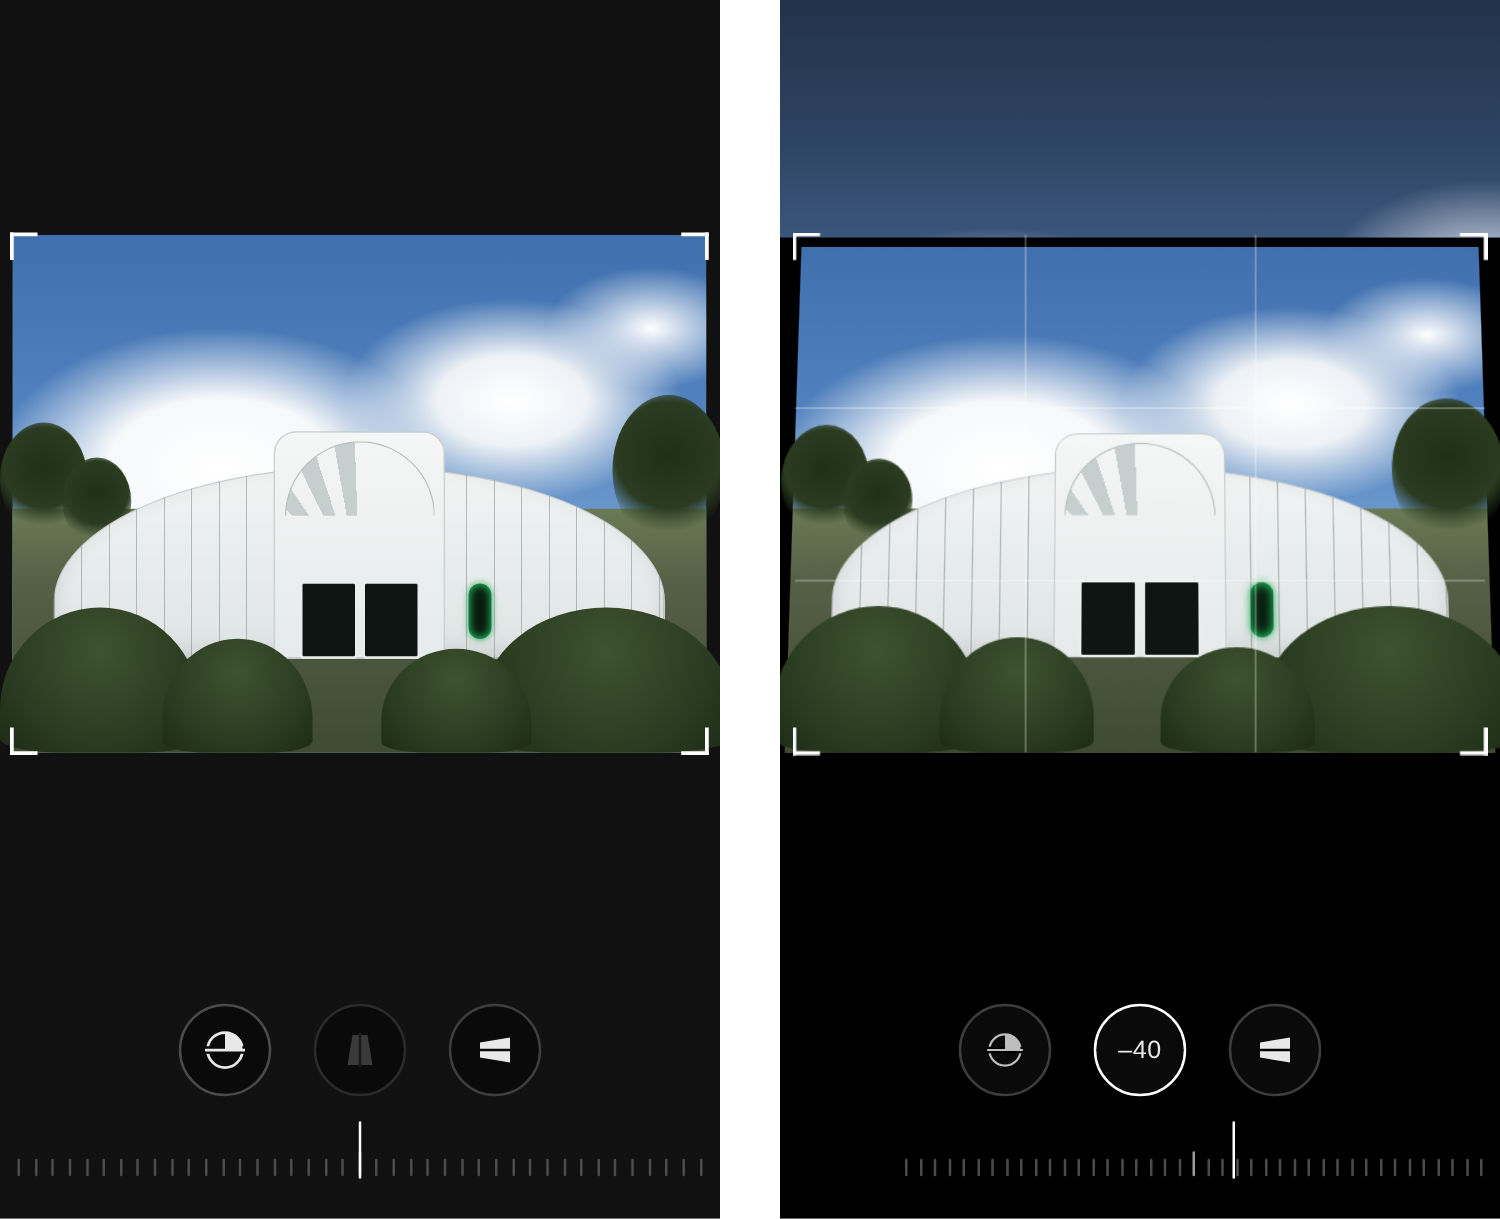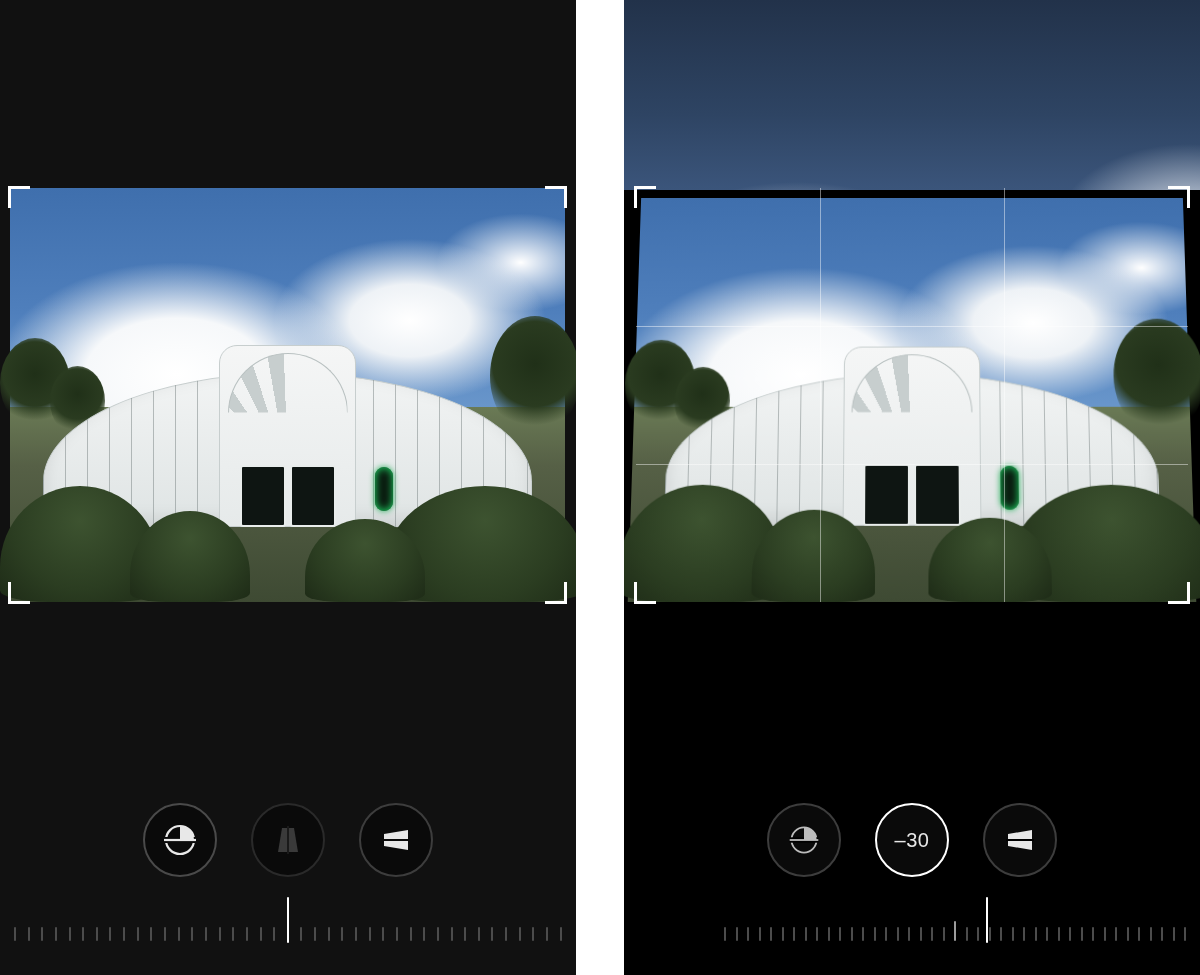--- a/index.html
+++ b/index.html
@@ -275,21 +275,21 @@
     <div class="tools">
       <button class="tool" title="straighten">
         <svg width="34" height="34" viewBox="0 0 38 38">
           <circle cx="19" cy="19" r="14" fill="none" stroke="#bdbdbd" stroke-width="2"></circle>
           <path d="M3 19 H35" stroke="#000" stroke-width="6"></path>
           <path d="M3 19 H35" stroke="#bdbdbd" stroke-width="2"></path>
           <path d="M19 5 A14 14 0 0 1 33 19 L19 19 Z" fill="#bdbdbd"></path>
         </svg>
       </button>
       <button class="tool active" title="vertical-perspective">
-        <span class="txt">–30</span>
+        <span class="txt">–40</span>
       </button>
       <button class="tool" title="horizontal-perspective">
         <svg width="34" height="34" viewBox="0 0 34 34">
           <path d="M5 11 L5 23 L29 27 L29 7 Z" fill="#e8e8e8"></path>
           <line x1="3" y1="17" x2="31" y2="17" stroke="#000" stroke-width="2"></line>
         </svg>
       </button>
     </div>
 
     <div class="dial">

